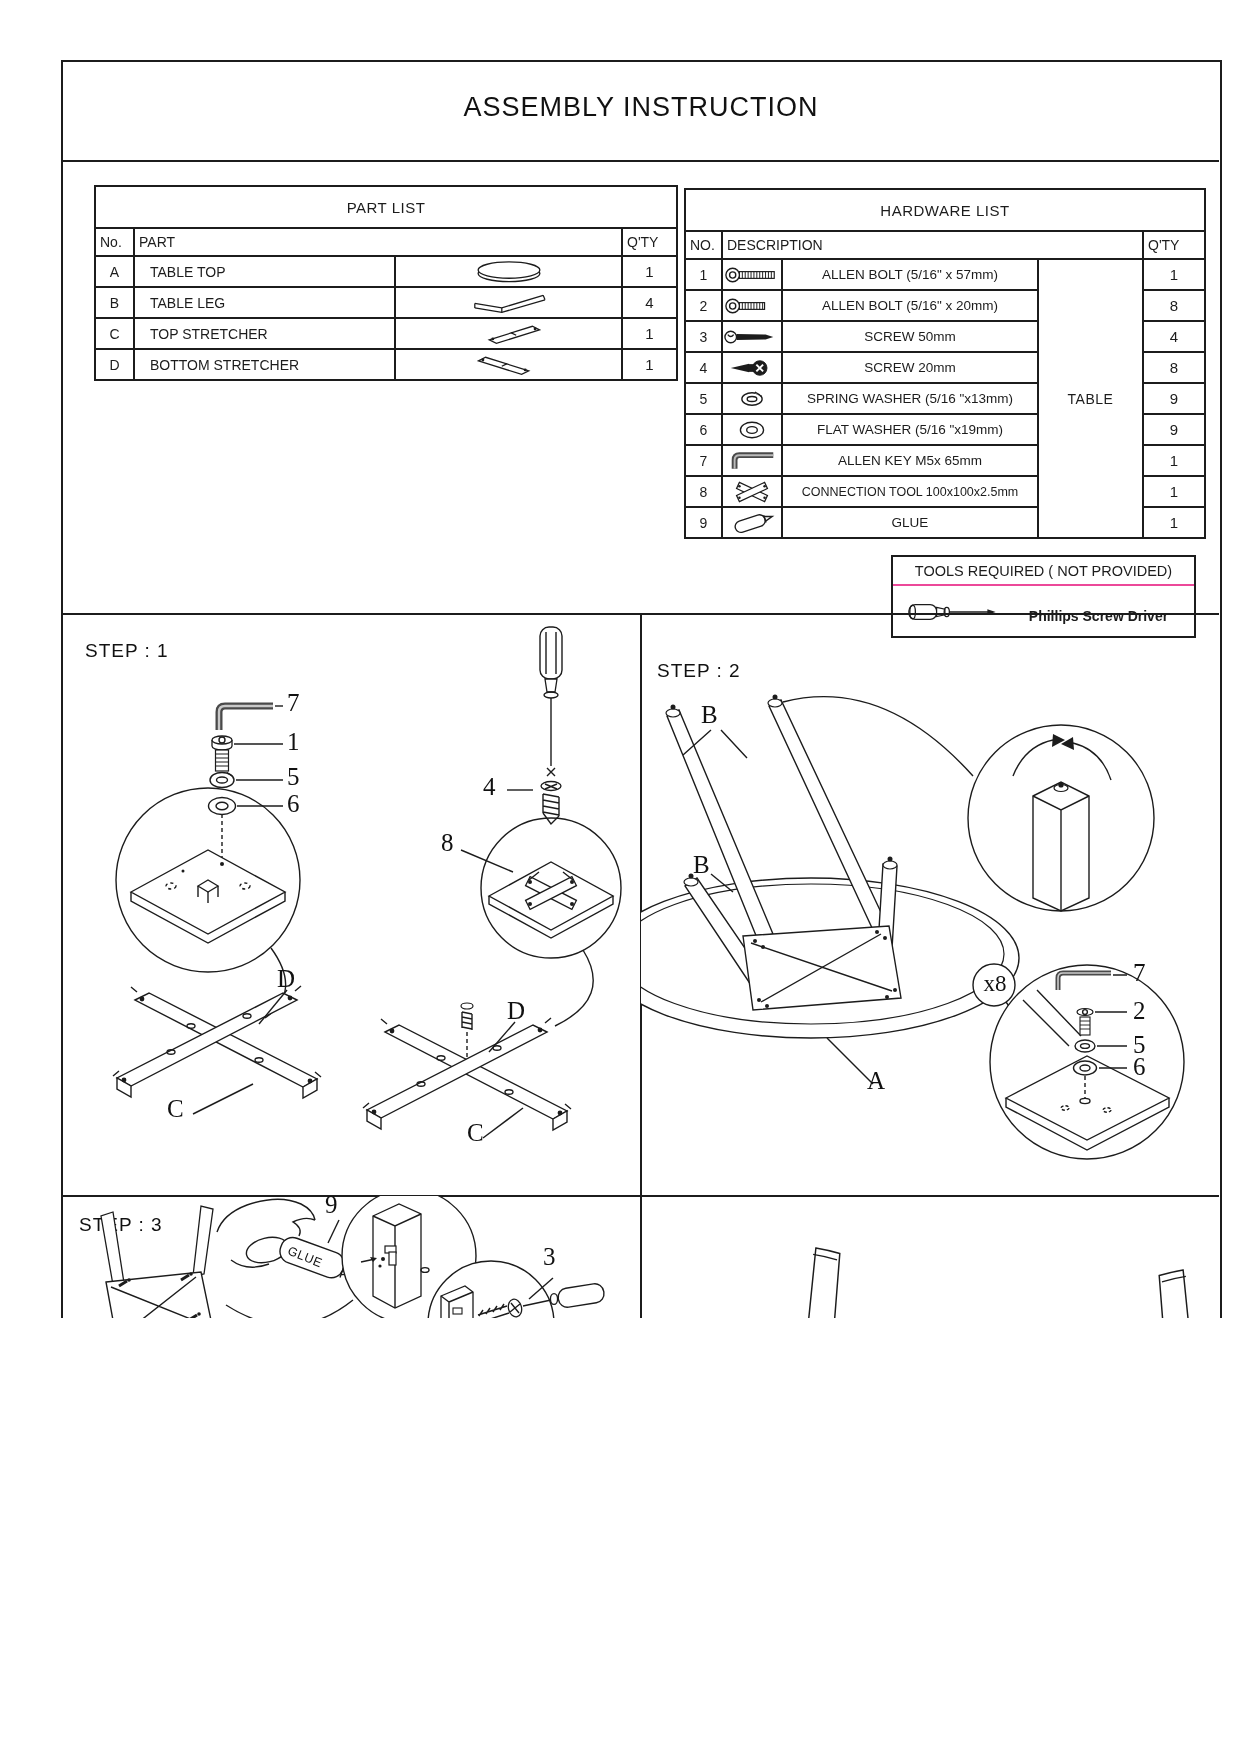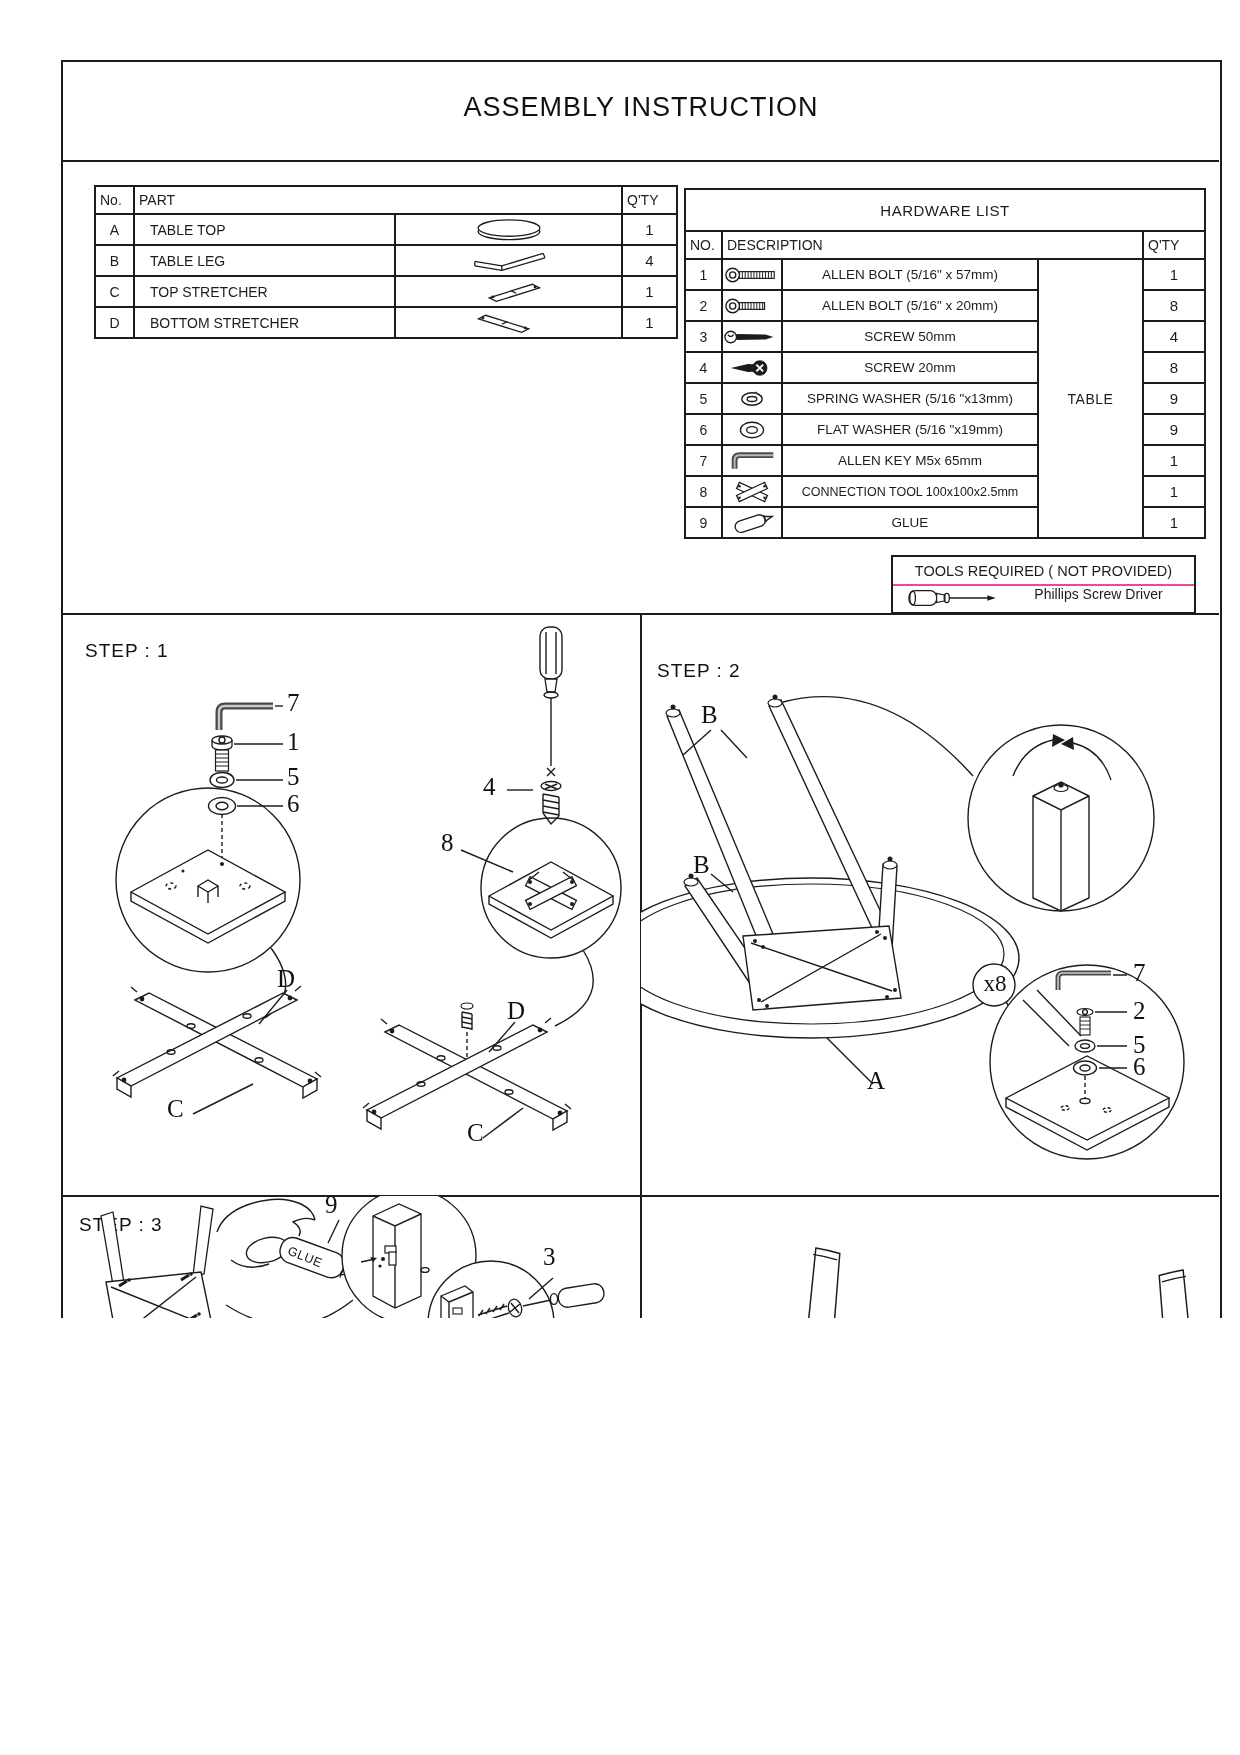--- a/index.html
+++ b/index.html
@@ -20,21 +20,21 @@
   .hlist tr.hrow td{height:29px;}
   .c{text-align:center;}
   .l{text-align:left;padding-left:15px;}
   .desc{font-size:13.5px;}
   .group{font-size:14px;text-align:center;letter-spacing:.5px;}
   .qtyv{font-size:15px;}
   .icell{padding:0;text-align:center;vertical-align:middle;}
   .tools{position:absolute;left:870px;top:555px;width:301px;border:2px solid #1c1c1c;background:#fff;}
   .tools .tt{height:27px;border-bottom:2px solid #ec4899;display:flex;align-items:center;
              justify-content:center;font-size:14.5px;}
-  .tools .ti{height:26px;display:flex;align-items:flex-start;padding:0 8px;}
+  .tools .ti{height:26px;display:flex;align-items:flex-end;padding:12px 8px;font-weight:bold;}
   .tools .ti .tname{flex:1;text-align:center;font-size:14px;}
   .steplabel{position:absolute;font-size:19px;letter-spacing:1px;color:#111;}
   .callout{position:absolute;font-family:"Liberation Serif",serif;font-size:25px;line-height:1;color:#111;}
   .callout.small{font-size:23px;}
   .glue-text{position:absolute;font-size:12.5px;letter-spacing:.5px;transform:rotate(22deg);color:#111;}
   .diagram{position:absolute;}
   svg{display:block;}
   .ink{stroke:#1c1c1c;fill:none;stroke-width:1.4;}
   .note-text{position:absolute;left:40px;top:1653px;width:1160px;text-align:center;font-size:19px;color:#111;}
   .page-num{position:absolute;left:960px;top:1647px;width:210px;text-align:right;font-size:19px;color:#111;}
@@ -131,20 +131,23 @@
   <div class="rule" style="top:160px"></div>
 
   <table class="plist">
     <colgroup>
         <col style="width:39px">
         <col style="width:261px">
         <col style="width:227px">
         <col style="width:55px">
       </colgroup>
     <tbody>
+        <tr class="t-title">
+          <td colspan="4">PART LIST</td>
+        </tr>
     <tr class="t-head">
       <td>No.</td>
       <td colspan="2">PART</td>
       <td>Q'TY</td>
     </tr>
     <tr class="prow">
       <td class="c">A</td>
       <td class="l">TABLE TOP</td>
       <td class="c icell"><svg class="hw-ic" width="120" height="27">
               <use href="#ic-table-top"></use>

